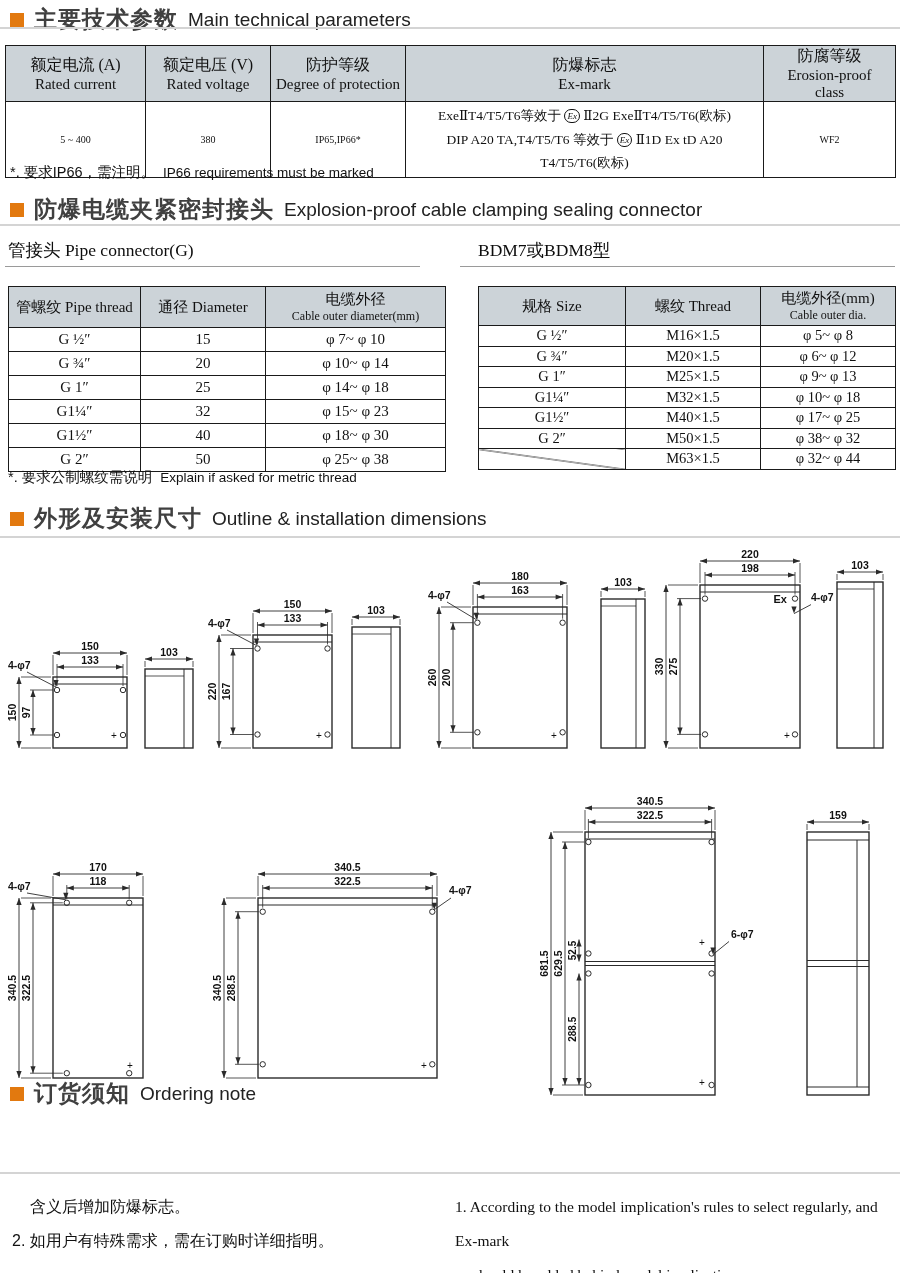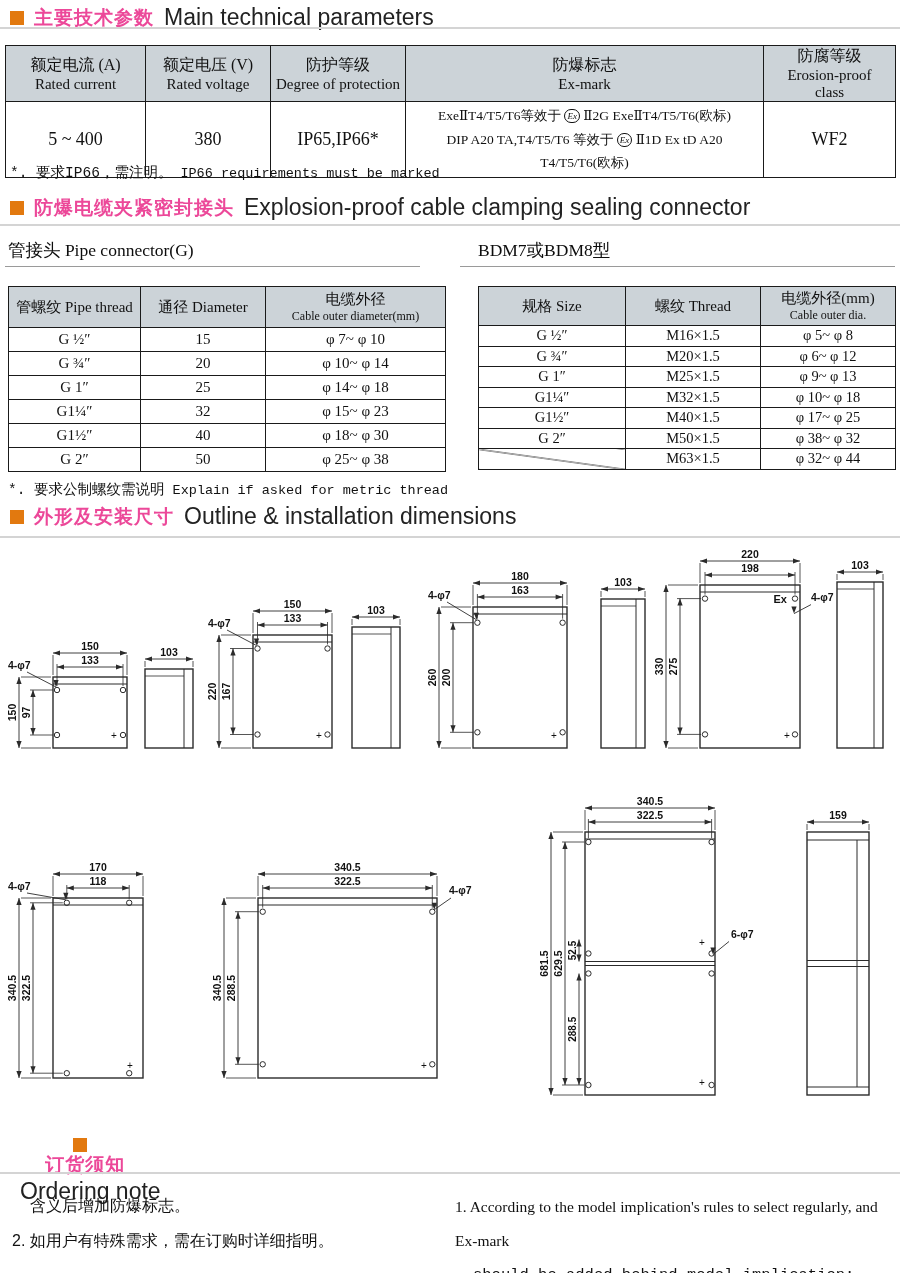--- a/index.html
+++ b/index.html
@@ -2,39 +2,39 @@
 <html><head>
 <meta charset="utf-8">
 <style>
   html,body{margin:0;padding:0;background:#fff;}
   #page{position:relative;width:900px;height:1273px;background:#fff;overflow:hidden;
         font-family:"Liberation Sans","DejaVu Sans",sans-serif;color:#111;}
 
   
   .sec{position:absolute;left:10px;display:flex;align-items:center;}
   .sq{width:14px;height:14px;background:#e2790f;margin-right:10px;flex:0 0 auto;}
-  .sec .zh{font-size:19px;font-weight:bold;color:#ec4899;letter-spacing:1px;}
-  .sec .en{font-size:23px;color:#222;margin-left:10px;}
+  .sec .zh{font-size:23px;font-weight:bold;color:#404040;letter-spacing:1px;}
+  .sec .en{font-size:19px;color:#222;margin-left:10px;}
   .rule{position:absolute;left:0;width:900px;border-top:2px solid #d4d4d4;}
 
   
   table{border-collapse:collapse;table-layout:fixed;}
   .tmain{position:absolute;left:5px;top:45px;width:890px;
          font-family:"Liberation Serif","DejaVu Serif",serif;}
   .tmain th,.tmain td{border:1.7px solid #1a1a1a;text-align:center;vertical-align:middle;padding:0;}
   .tmain th{background:#ccd3d8;font-weight:normal;height:55px;}
   .tmain td{height:55px;background:#fff;}
   .th-zh{font-size:16px;text-align:center;}
   .th-en{font-size:15px;}
-  .td-val{font-size:18px;}
+  .td-val{font-size:10px;}
   .exmark{text-align:left;font-size:13.5px;line-height:1.75;padding:2px 6px !important;margin-left:8px;}
   .exbadge{display:inline-block;border:1px solid #111;border-radius:7px;font-size:9px;
            line-height:10px;padding:1px 2px;font-style:italic;vertical-align:1px;}
 
-  .note{position:absolute;font-family:Liberation Mono, monospace;}
+  .note{position:absolute;font-family:Liberation Sans, sans-serif;}
   .note .nzh{font-size:14.5px;}
   .note .nen{font-size:13.5px;margin-left:8px;}
 
   
   .subtitle{position:absolute;font-family:"Liberation Serif","DejaVu Serif",serif;
             font-size:17.5px;color:#0d0d0d;}
   .subline{position:absolute;border-top:1.5px solid #9a9a9a;}
   .tsub{position:absolute;font-family:"Liberation Serif","DejaVu Serif",serif;}
   .tsub th,.tsub td{border:1.6px solid #1a1a1a;text-align:center;vertical-align:middle;padding:0;}
   .tsub th{background:#ccd3d8;font-weight:normal;}
@@ -49,21 +49,21 @@
   .diag{background:linear-gradient(to top right,transparent calc(50% - 0.8px),#222 50%,transparent calc(50% + 0.8px));}
 
   
   #drawings{position:absolute;left:0;top:545px;width:900px;height:565px;}
   #drawings svg{position:absolute;overflow:visible;}
 
   
   .ord{position:absolute;top:1190px;line-height:34px;}
   .ord-zh{left:12px;width:432px;font-size:16px;}
   .ord-en{left:455px;width:445px;font-family:"Liberation Serif","DejaVu Serif",serif;font-size:15.5px;}
-  .indent{padding-left:18px;font-family:Liberation Mono, monospace;}
+  .indent{padding-left:18px;}
 </style>
 </head>
 <body>
 
 <div id="page">
 
   <div class="sec" style="top:4px;">
     <span class="sq"></span>
     <span class="zh">主要技术参数</span>
     <span class="en">Main technical parameters</span>
@@ -230,21 +230,21 @@
           <td>φ 38~ φ 32</td>
         </tr>
         <tr>
           <td class="diag"></td>
           <td>M63×1.5</td>
           <td>φ 32~ φ 44</td>
         </tr>
       </tbody>
   </table>
 
-  <div class="note" style="left:8px;top:480px;">
+  <div class="note" style="left:8px;top:468px;">
     <span class="nzh">*. 要求公制螺纹需说明</span><span class="nen">Explain if asked for metric thread</span>
   </div>
 
   <div class="sec" style="top:503px;">
     <span class="sq"></span>
     <span class="zh">外形及安装尺寸</span>
     <span class="en">Outline &amp; installation dimensions</span>
   </div>
   <div class="rule" style="top:536px;"></div>
 
@@ -570,21 +570,21 @@
         <line x1="8" y1="156.5" x2="70" y2="156.5" stroke="#2b2b2b" stroke-width="1"></line>
         <line x1="8" y1="20" x2="8" y2="14" stroke="#2b2b2b" stroke-width="0.8"></line>
         <line x1="70" y1="20" x2="70" y2="14" stroke="#2b2b2b" stroke-width="0.8"></line>
         <line x1="8" y1="12" x2="70" y2="12" stroke="#2b2b2b" stroke-width="0.9"></line>
         <polygon points="8,12 15,9.4 15,14.6" fill="#2b2b2b"></polygon>
         <polygon points="70,12 63,9.4 63,14.6" fill="#2b2b2b"></polygon>
         <text x="39" y="9" fill="#111" font-size="10.5" font-weight="700" text-anchor="middle" font-family="&quot;Liberation Sans&quot;,&quot;DejaVu Sans&quot;,sans-serif">159</text>
       </svg>
     </div>
 
-  <div class="sec" style="top:1138px;flex-direction:column;">
+  <div class="sec" style="top:1078px;">
     <span class="sq"></span>
     <span class="zh">订货须知</span>
     <span class="en">Ordering note</span>
   </div>
   <div class="rule" style="top:1172px;"></div>
 
   <div class="ord ord-zh">
     <div class="indent">含义后增加防爆标志。</div>
     <div>2. 如用户有特殊需求，需在订购时详细指明。</div>
   </div>

